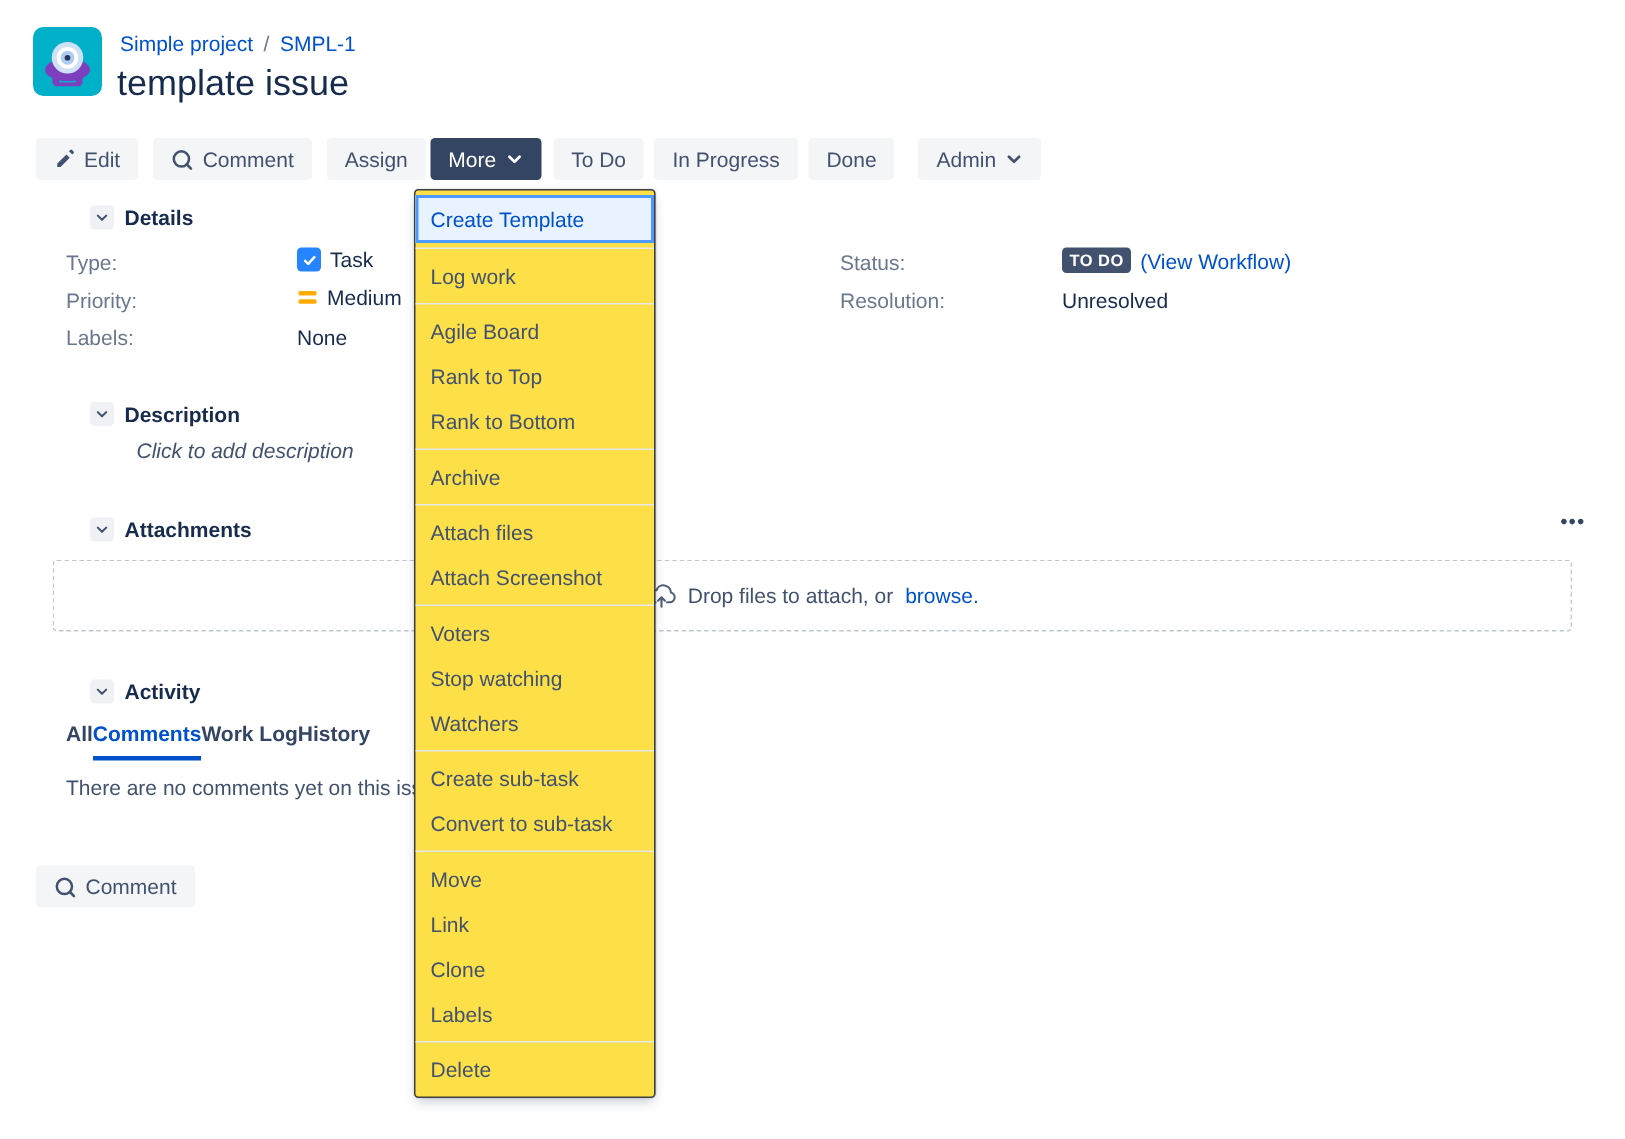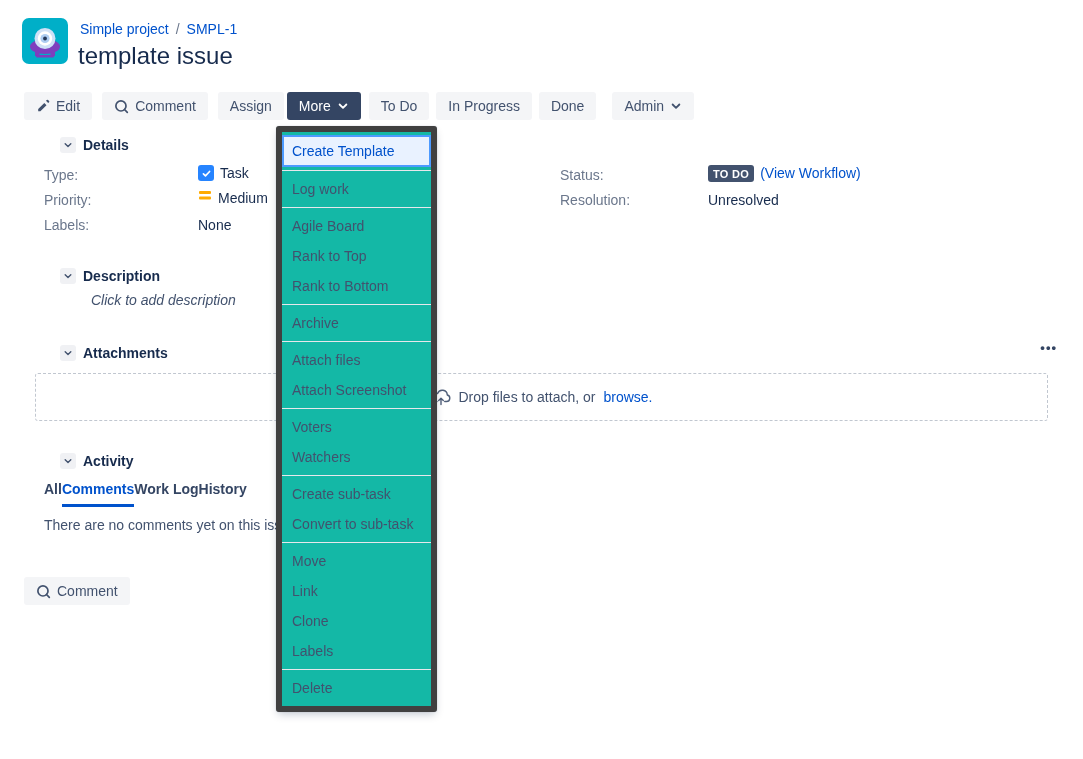--- a/index.html
+++ b/index.html
@@ -21,37 +21,37 @@
     height:28px; display:inline-flex; align-items:center; gap:6px; padding:0 12px;
     background:#F4F5F7; border:none; border-radius:3px; color:#42526E;
     font-size:14px; font-family:inherit; cursor:pointer; white-space:nowrap;
   }
   .btn svg { flex:0 0 auto; }
   .btn.active { background:#344563; color:#fff; }
   .m-r10{margin-right:10px;} .m-r3{margin-right:3px;} .m-r8{margin-right:8px;} .m-r7{margin-right:7px;} .m-r16{margin-right:16px;}
 
   
   .dropdown {
-    position:absolute; left:276px; top:126px; width:161px; background:#14b8a6;
-    border:6px solid #404040; border-radius:3px; z-index:20;
+    position:absolute; left:276px; top:126px; width:161px; background:#fde047;
+    border:1px solid #404040; border-radius:3px; z-index:20;
     box-shadow:0 4px 8px -2px rgba(9,30,66,.25), 0 0 1px rgba(9,30,66,.31);
   }
   .menu-group { padding:3px 0; border-bottom:1px solid #E6E8EC; }
   .menu-group:last-child { border-bottom:none; }
   .menu-item { height:30px; line-height:30px; padding:0 10px; font-size:14px; color:#42526E; cursor:pointer; }
   .menu-item.focused {
     height:32px; line-height:28px; padding:0 8px;
     background:#E9F2FF; border:2px solid #4C9AFF; color:#0052CC;
   }
 
   
   .section-header { position:absolute; display:flex; align-items:center; gap:7px; font-size:14px; font-weight:700; color:#172B4D;padding-left:36px; }
   .twisty { width:16px; height:16px; border-radius:3px; background:#F0F1F4; display:inline-flex; align-items:center; justify-content:center; color:#42526E; cursor:pointer; }
   .field-label { position:absolute; font-size:14px; color:#6B778C; }
-  .field-value { position:absolute; font-size:14px; color:#172B4D; display:flex; align-items:flex-start; gap:6px; }
+  .field-value { position:absolute; font-size:14px; color:#172B4D; display:flex; align-items:center; gap:6px; }
   .type-icon { width:16px; height:16px; border-radius:3px; background:#2684FF; display:inline-flex; align-items:center; justify-content:center; }
   .status-badge { background:#42526E; color:#fff; font-size:11px; font-weight:700; letter-spacing:.3px; padding:3px 5px 2px; border-radius:3px; }
   .wf-link { color:#0052CC; text-decoration:none; font-size:14px; cursor:pointer; }
   .desc-placeholder { position:absolute; left:44px; top:292px; font-size:14px; font-style:italic; color:#42526E; cursor:pointer;margin-left:47px; }
   .meatball { position:absolute; right:26px; top:340px; font-size:13px; font-weight:700; color:#344563; letter-spacing:1px; cursor:pointer; }
 
   .dropzone {
     position:absolute; left:35px; top:373px; width:1013px; height:48px;
     border:1px dashed #C1C7D0; border-radius:3px; display:flex; align-items:center;
     justify-content:center; gap:8px; font-size:14px; color:#42526E; cursor:pointer;
@@ -247,20 +247,21 @@
     </div>
     <div class="menu-group">
       <div class="menu-item">Archive</div>
     </div>
     <div class="menu-group">
       <div class="menu-item">Attach files</div>
       <div class="menu-item">Attach Screenshot</div>
     </div>
     <div class="menu-group">
       <div class="menu-item">Voters</div>
+      <div class="menu-item">Stop watching</div>
       <div class="menu-item">Watchers</div>
     </div>
     <div class="menu-group">
       <div class="menu-item">Create sub-task</div>
       <div class="menu-item">Convert to sub-task</div>
     </div>
     <div class="menu-group">
       <div class="menu-item">Move</div>
       <div class="menu-item">Link</div>
       <div class="menu-item">Clone</div>

